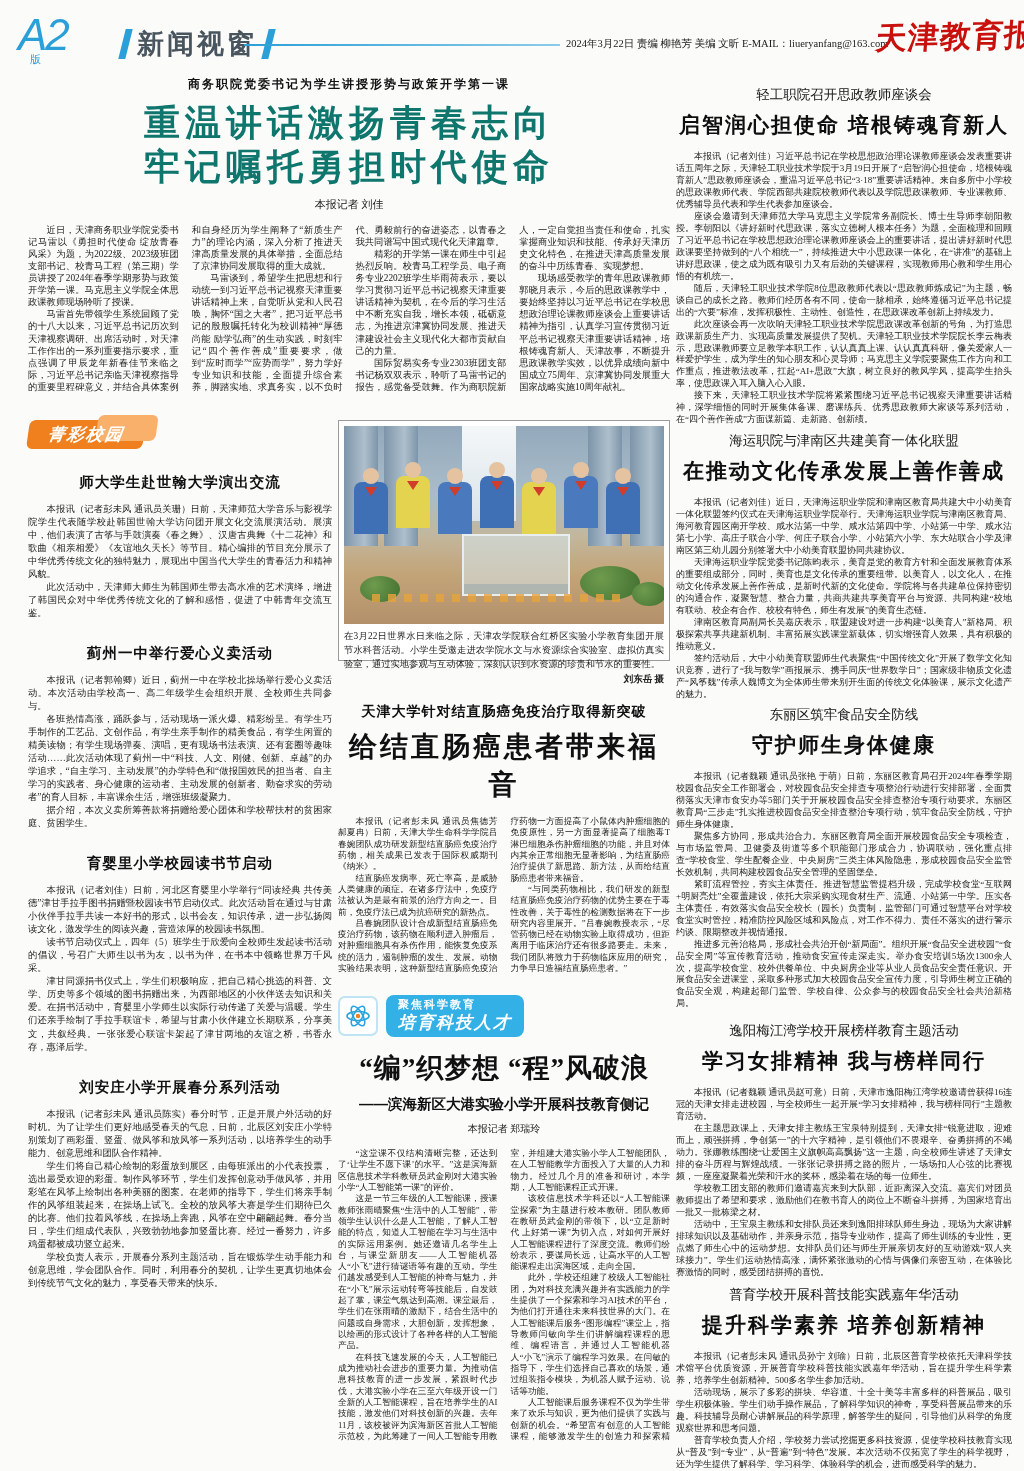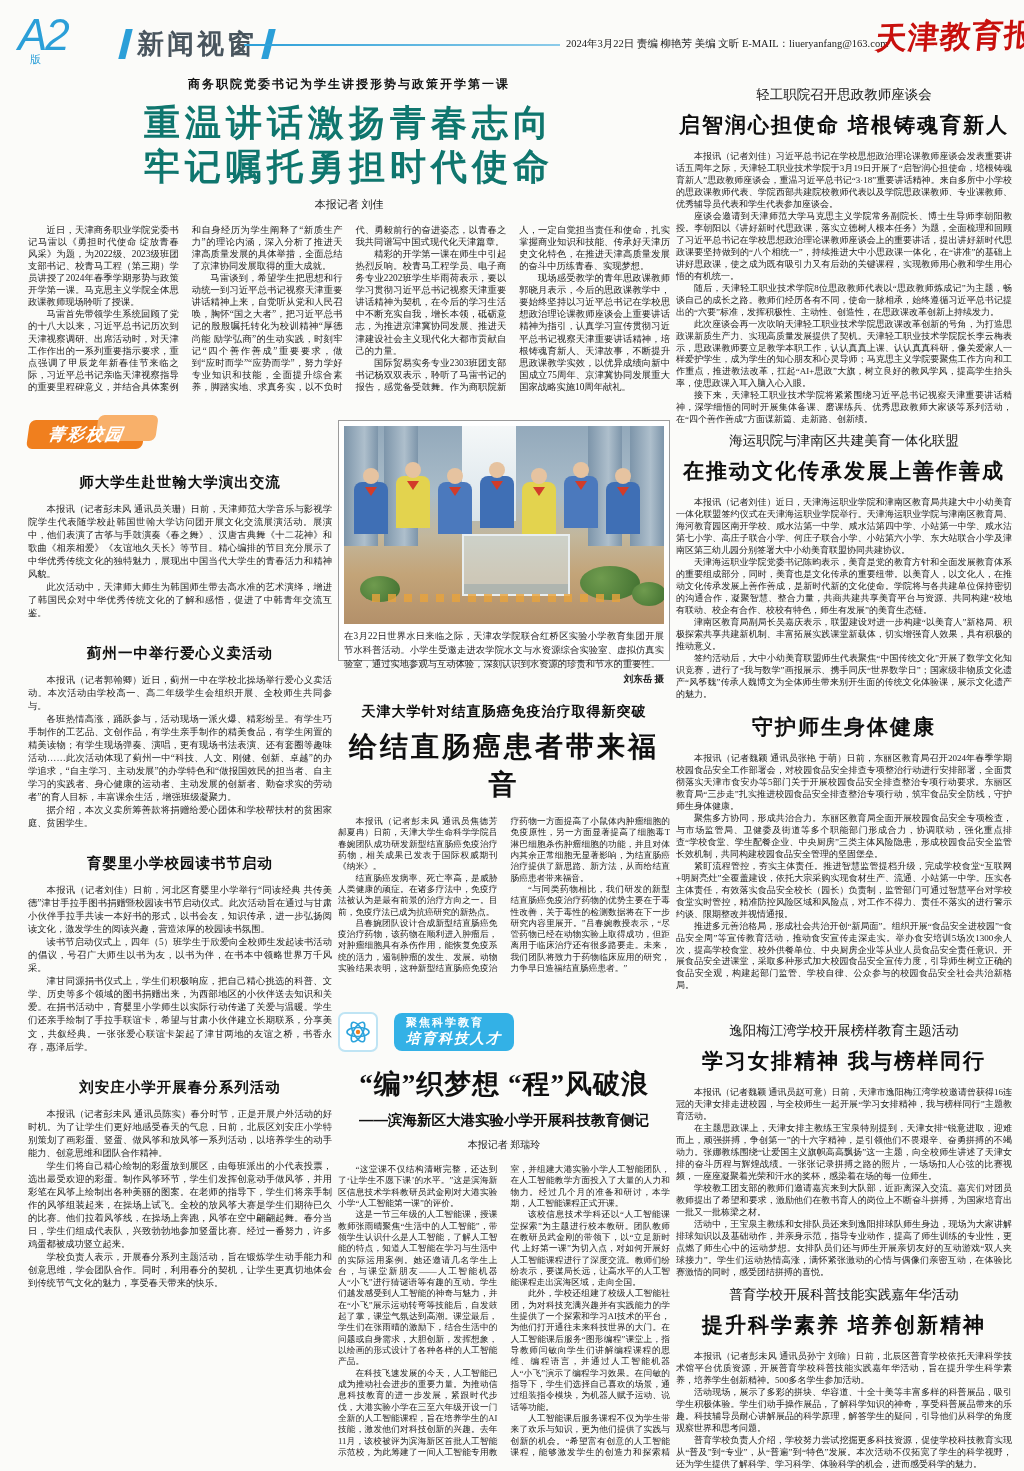--- a/index.html
+++ b/index.html
@@ -57,27 +57,27 @@
   .tree{position:absolute;border-radius:50%;background:radial-gradient(circle at 35% 35%,#6f9b4e,#3f6e2f);}
   .path{position:absolute;left:28px;top:168px;width:250px;height:8px;
         background:repeating-linear-gradient(90deg,#e8a33c 0 8px,transparent 8px 16px);opacity:.8;}
   .caption{margin-top:6px;font-size:9.3px;line-height:1.5;text-align:justify;color:#1d1d1d;}
   .credit{text-align:right;font-size:9.5px;margin-top:1px;font-weight:700;}
   .cancer{margin-top:42px;}
   .c-kicker{text-align:center;font-size:14px;font-weight:700;color:#101010;letter-spacing:1px;}
   .c-title{text-align:center;font-size:28px;font-weight:700;letter-spacing:3px;color:#101010;margin-top:7px;}
   .c-body{margin-top:12px;column-count:2;column-gap:13px;font-size:8.7px;line-height:1.3;
           height:172px;overflow:hidden;}
-  .badge-tech{margin-top:24px;display:flex;align-items:center;gap:16px;height:40px;}
+  .badge-tech{margin-top:8px;display:flex;align-items:center;gap:8px;height:40px;}
   .atom-box{width:36px;height:36px;background:#fff;border:2px solid #bfe4f4;border-radius:7px;
             display:flex;align-items:center;justify-content:center;}
   .badge-tech-blue{background:#33b1e6;border-radius:8px;color:#fff;padding:3px 12px 4px;
             font-family:"Liberation Sans",sans-serif;line-height:1.25;}
   .bt1{font-size:11px;font-weight:700;letter-spacing:2px;}
-  .bt2{font-size:14px;font-weight:900;font-style:italic;letter-spacing:2px;text-align:right;}
+  .bt2{font-size:17px;font-weight:900;font-style:italic;letter-spacing:2px;text-align:right;}
   .t-title{text-align:center;font-size:27px;font-weight:700;letter-spacing:1px;color:#101010;margin-top:14px;}
   .t-sub{text-align:center;font-family:"Liberation Sans",sans-serif;font-size:14.5px;font-weight:700;
          color:#101010;margin-top:9px;}
   .t-by{text-align:center;font-size:10px;margin-top:8px;}
   .t-body{margin-top:12px;column-count:2;column-gap:13px;font-size:8.7px;line-height:1.3;
           height:300px;overflow:hidden;}
   
   .r-art{position:absolute;left:676px;width:336px;overflow:hidden;}
   .r-kicker{text-align:center;font-family:"Liberation Sans",sans-serif;font-size:13.5px;color:#161616;}
   .r-title{text-align:center;font-family:"Liberation Sans",sans-serif;font-weight:900;font-size:21px;
@@ -258,20 +258,21 @@
     <div class="r-kicker">海运职院与津南区共建美育一体化联盟</div>
     <div class="r-title">在推动文化传承发展上善作善成</div>
     <div class="r-body jbody">
         <p class="para">本报讯（记者刘佳）近日，天津海运职业学院和津南区教育局共建大中小幼美育一体化联盟签约仪式在天津海运职业学院举行。天津海运职业学院与津南区教育局、海河教育园区南开学校、咸水沽第一中学、咸水沽第四中学、小站第一中学、咸水沽第七小学、高庄子联合小学、何庄子联合小学、小站第六小学、东大站联合小学及津南区第三幼儿园分别签署大中小幼美育联盟协同共建协议。</p>
         <p class="para">天津海运职业学院党委书记陈昀表示，美育是党的教育方针和全面发展教育体系的重要组成部分，同时，美育也是文化传承的重要纽带。以美育人，以文化人，在推动文化传承发展上善作善成，是新时代新的文化使命。学院将与各共建单位保持密切的沟通合作，凝聚智慧、整合力量，共商共建共享美育平台与资源、共同构建“校地有联动、校企有合作、校校有特色，师生有发展”的美育生态链。</p>
         <p class="para">津南区教育局副局长吴嘉庆表示，联盟建设对进一步构建“以美育人”新格局、积极探索共享共建新机制、丰富拓展实践课堂新载体，切实增强育人效果，具有积极的推动意义。</p>
         <p class="para">签约活动后，大中小幼美育联盟师生代表聚焦“中国传统文化”开展了数学文化知识竞赛，进行了“我与数学”画报展示、携手同庆“世界数学日”；国家级非物质文化遗产“风筝魏”传承人魏博文为全体师生带来别开生面的传统文化体验课，展示文化遗产的魅力。</p>
       </div>
   </div>
   <div class="r-art" style="top:706px;height:318px">
+    <div class="r-kicker">东丽区筑牢食品安全防线</div>
     <div class="r-title">守护师生身体健康</div>
     <div class="r-body jbody">
         <p class="para">本报讯（记者魏颖 通讯员张艳 于萌）日前，东丽区教育局召开2024年春季学期校园食品安全工作部署会，对校园食品安全排查专项整治行动进行安排部署，全面贯彻落实天津市食安办等5部门关于开展校园食品安全排查整治专项行动要求。东丽区教育局“三步走”扎实推进校园食品安全排查整治专项行动，筑牢食品安全防线，守护师生身体健康。</p>
         <p class="para">聚焦多方协同，形成共治合力。东丽区教育局全面开展校园食品安全专项检查，与市场监管局、卫健委及街道等多个职能部门形成合力，协调联动，强化重点排查“学校食堂、学生配餐企业、中央厨房”三类主体风险隐患，形成校园食品安全监管长效机制，共同构建校园食品安全管理的坚固堡垒。</p>
         <p class="para">紧盯流程管控，夯实主体责任。推进智慧监管提档升级，完成学校食堂“互联网+明厨亮灶”全覆盖建设，依托大宗采购实现食材生产、流通、小站第一中学。压实各主体责任，有效落实食品安全校长（园长）负责制，监管部门可通过智慧平台对学校食堂实时管控，精准防控风险区域和风险点，对工作不得力、责任不落实的进行警示约谈、限期整改并视情通报。</p>
         <p class="para">推进多元善治格局，形成社会共治开创“新局面”。组织开展“食品安全进校园”“食品安全周”等宣传教育活动，推动食安宣传走深走实。举办食安培训5场次1300余人次，提高学校食堂、校外供餐单位、中央厨房企业等从业人员食品安全责任意识。开展食品安全进课堂，采取多种形式加大校园食品安全宣传力度，引导师生树立正确的食品安全观，构建起部门监管、学校自律、公众参与的校园食品安全社会共治新格局。</p>
       </div>
   </div>
   <div class="r-art" style="top:1022px;height:260px">
     <div class="r-kicker">逸阳梅江湾学校开展榜样教育主题活动</div>

